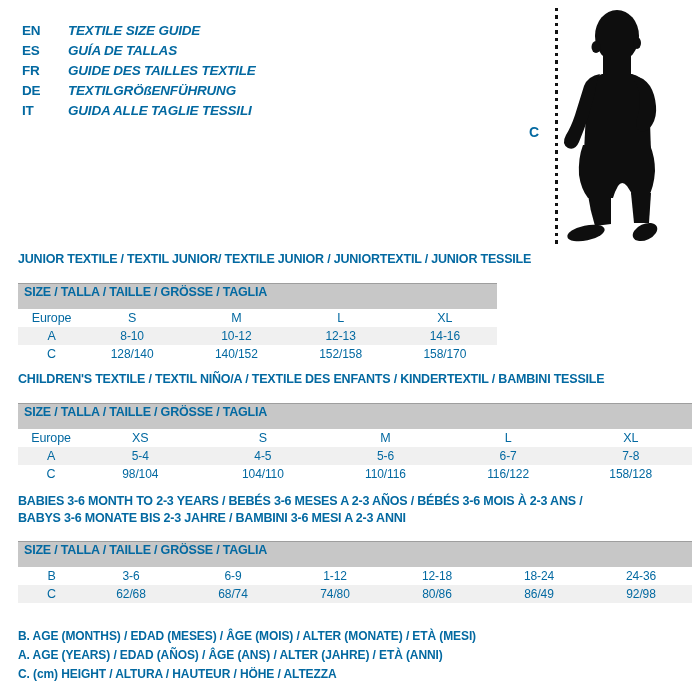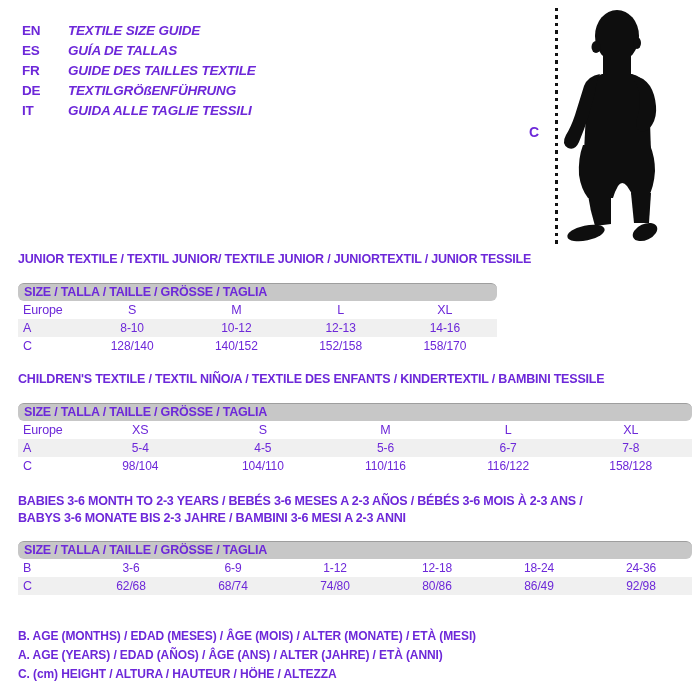--- a/index.html
+++ b/index.html
@@ -1,42 +1,42 @@
 <!DOCTYPE html>
 <html><head>
 <meta charset="utf-8">
 <style>
   html,body{margin:0;padding:0;background:#ffffff;}
   #page{position:relative;width:700px;height:700px;background:#ffffff;overflow:hidden;
-        font-family:"Liberation Sans","DejaVu Sans",sans-serif;color:#6d28d9;
+        font-family:"Liberation Sans","DejaVu Sans",sans-serif;color:#0369a1;
         -webkit-font-smoothing:antialiased;}
 
   
   .lang-block{position:absolute;left:22px;top:21px;display:grid;grid-template-columns:46px auto;
               font-weight:700;font-size:13.5px;line-height:20px;letter-spacing:-0.2px;}
   .lang-code{white-space:nowrap;}
   .lang-label{white-space:nowrap;font-style:italic;}
 
   
   .silhouette{position:absolute;left:560px;top:5px;width:104px;height:244px;}
   .dash-line{position:absolute;left:555px;top:8px;width:3px;height:240px;
              background:repeating-linear-gradient(to bottom,#121212 0 3.5px,transparent 3.5px 7.5px);}
   .c-label{position:absolute;left:529px;top:124px;font-weight:700;font-size:14px;}
 
   
   .size-table{position:absolute;left:18px;}
   .tbl-title{font-weight:700;font-size:12.5px;line-height:16px;letter-spacing:-0.2px;white-space:nowrap;}
   .tbl-title.wrap{white-space:normal;max-width:588px;line-height:17px;}
-  .size-band{margin-top:16px;height:18px;line-height:17px;box-sizing:border-box;
+  .size-band{margin-top:16px;height:26px;line-height:17px;box-sizing:border-box;
              background:#c7c7c7;border-top:1px solid #9e9e9e;padding-left:6px;
-             font-weight:700;font-size:12.5px;letter-spacing:-0.2px;border-radius:6px;}
+             font-weight:700;font-size:12.5px;letter-spacing:-0.2px;}
   .size-band.tight{margin-top:14px;}
   .grid{display:grid;}
   .cell{height:18px;line-height:18px;font-size:12px;letter-spacing:-0.1px;}
-  .cell.label{padding-left:5px;font-size:12.5px;text-align:left;}
+  .cell.label{padding-left:5px;font-size:12.5px;text-align:center;}
   .cell.val{text-align:center;}
   .cell.hdr{font-size:12.5px;}
   .cell.striped{background:#f0f0f0;}
 
   
   .footnotes{position:absolute;left:18px;top:627px;font-weight:700;font-size:12px;
              line-height:19.2px;letter-spacing:-0.1px;}
   .footnote{white-space:nowrap;}
 </style>
 </head>

